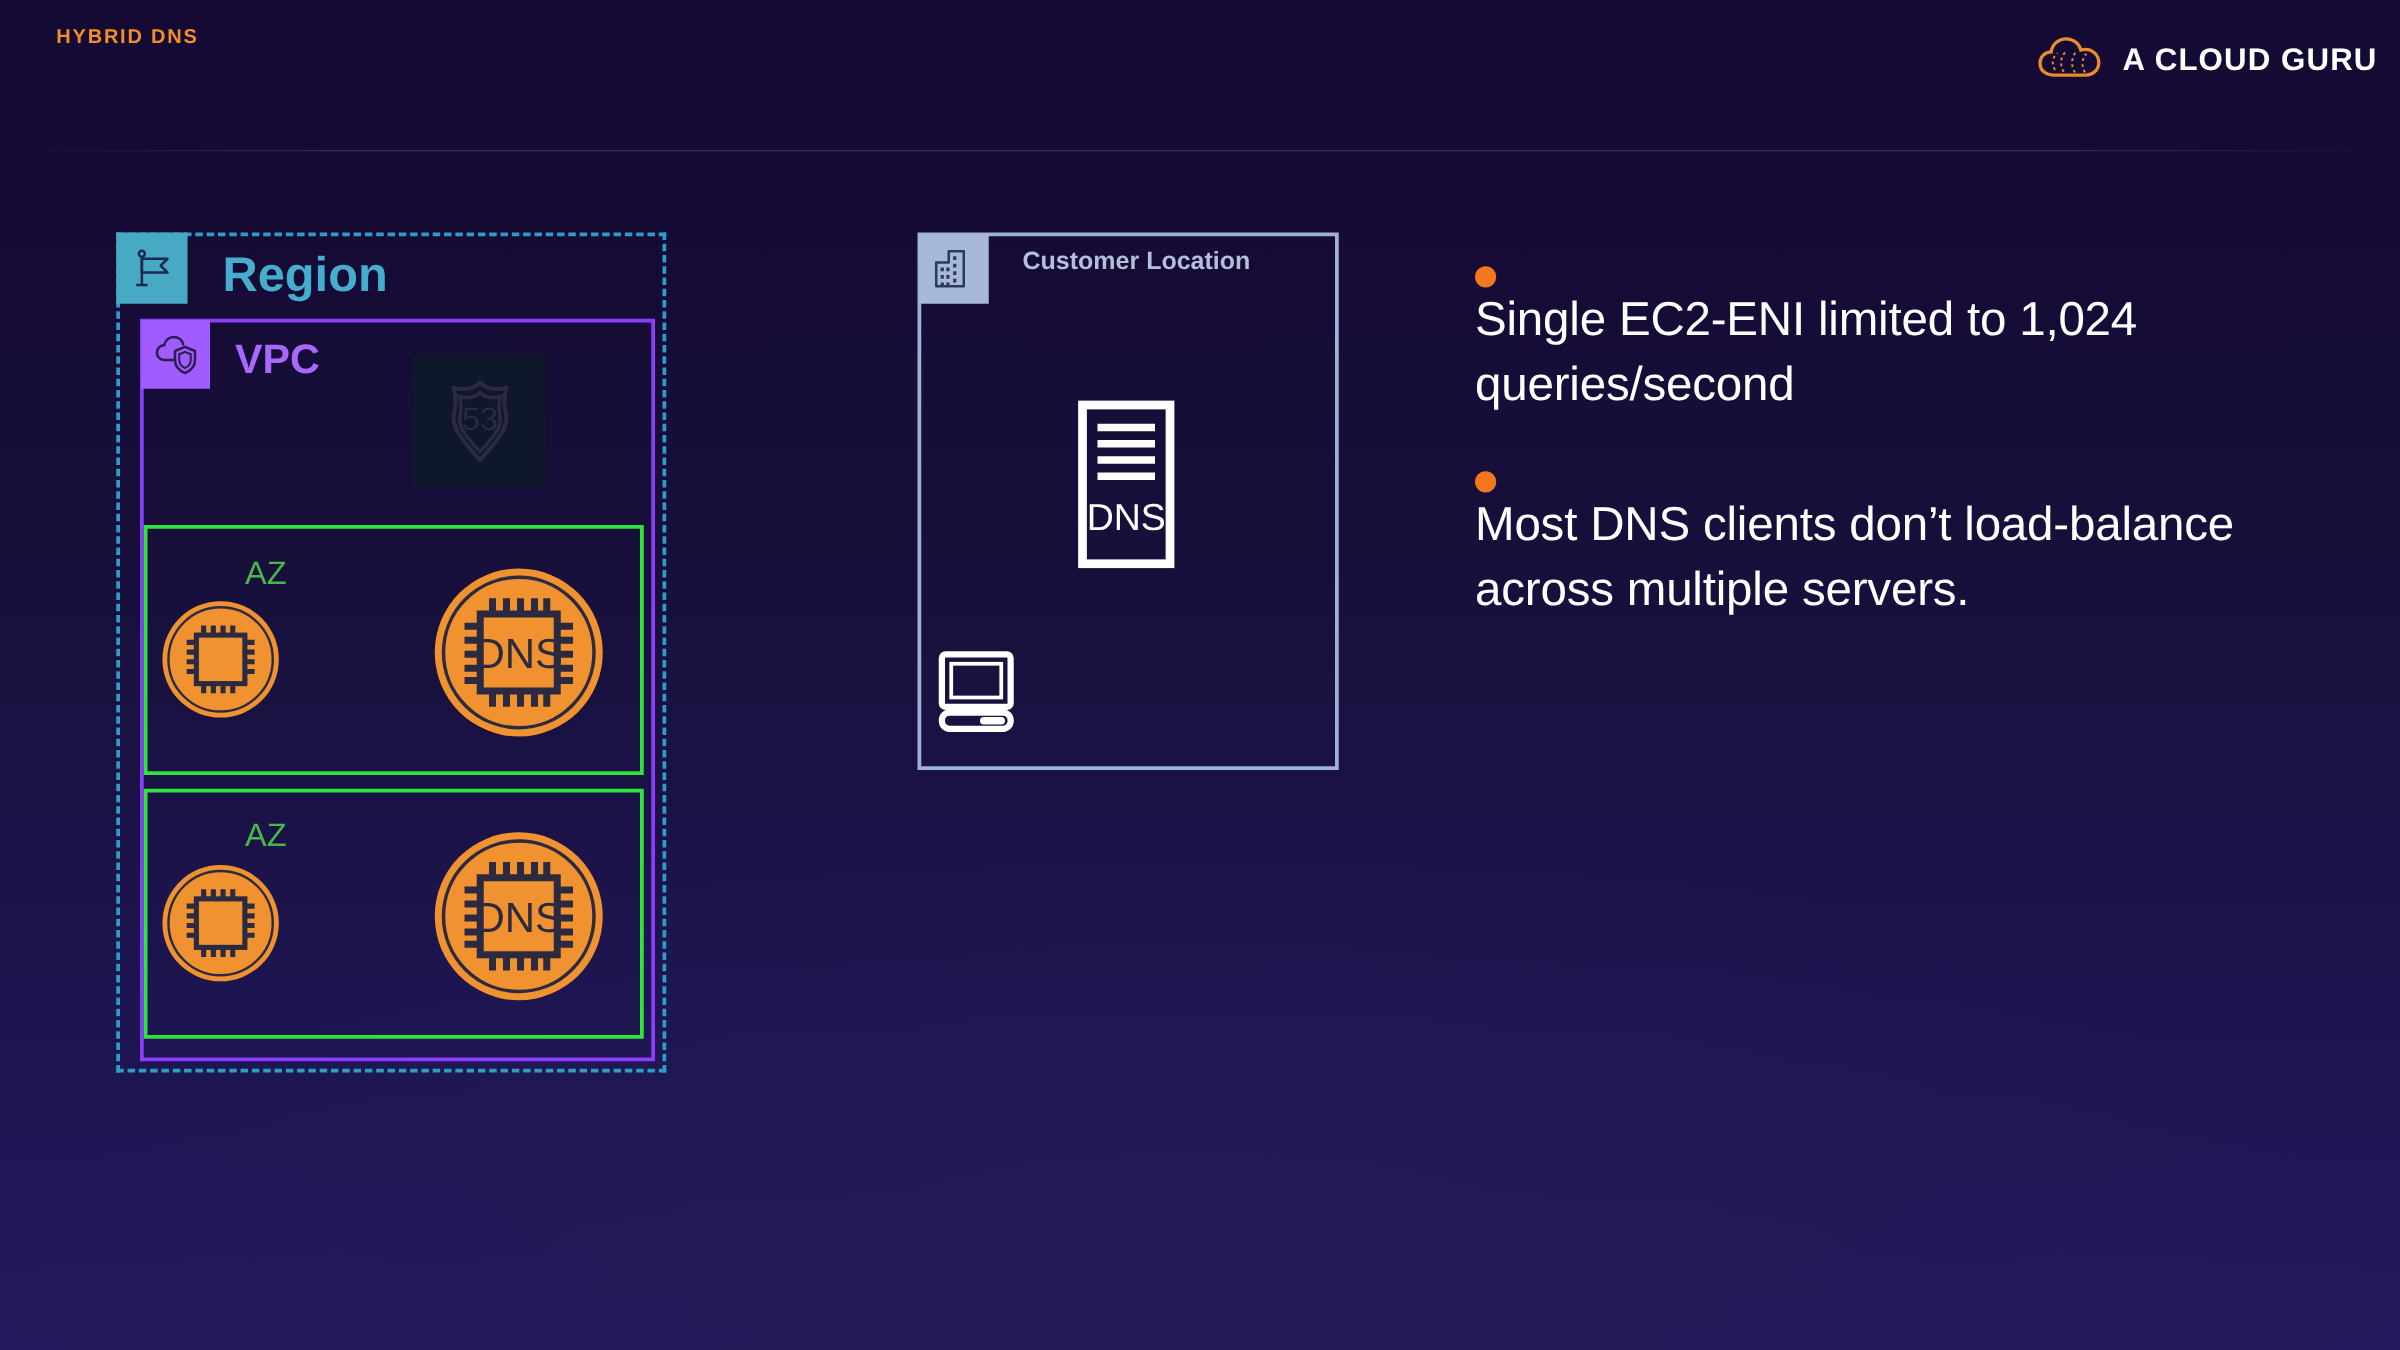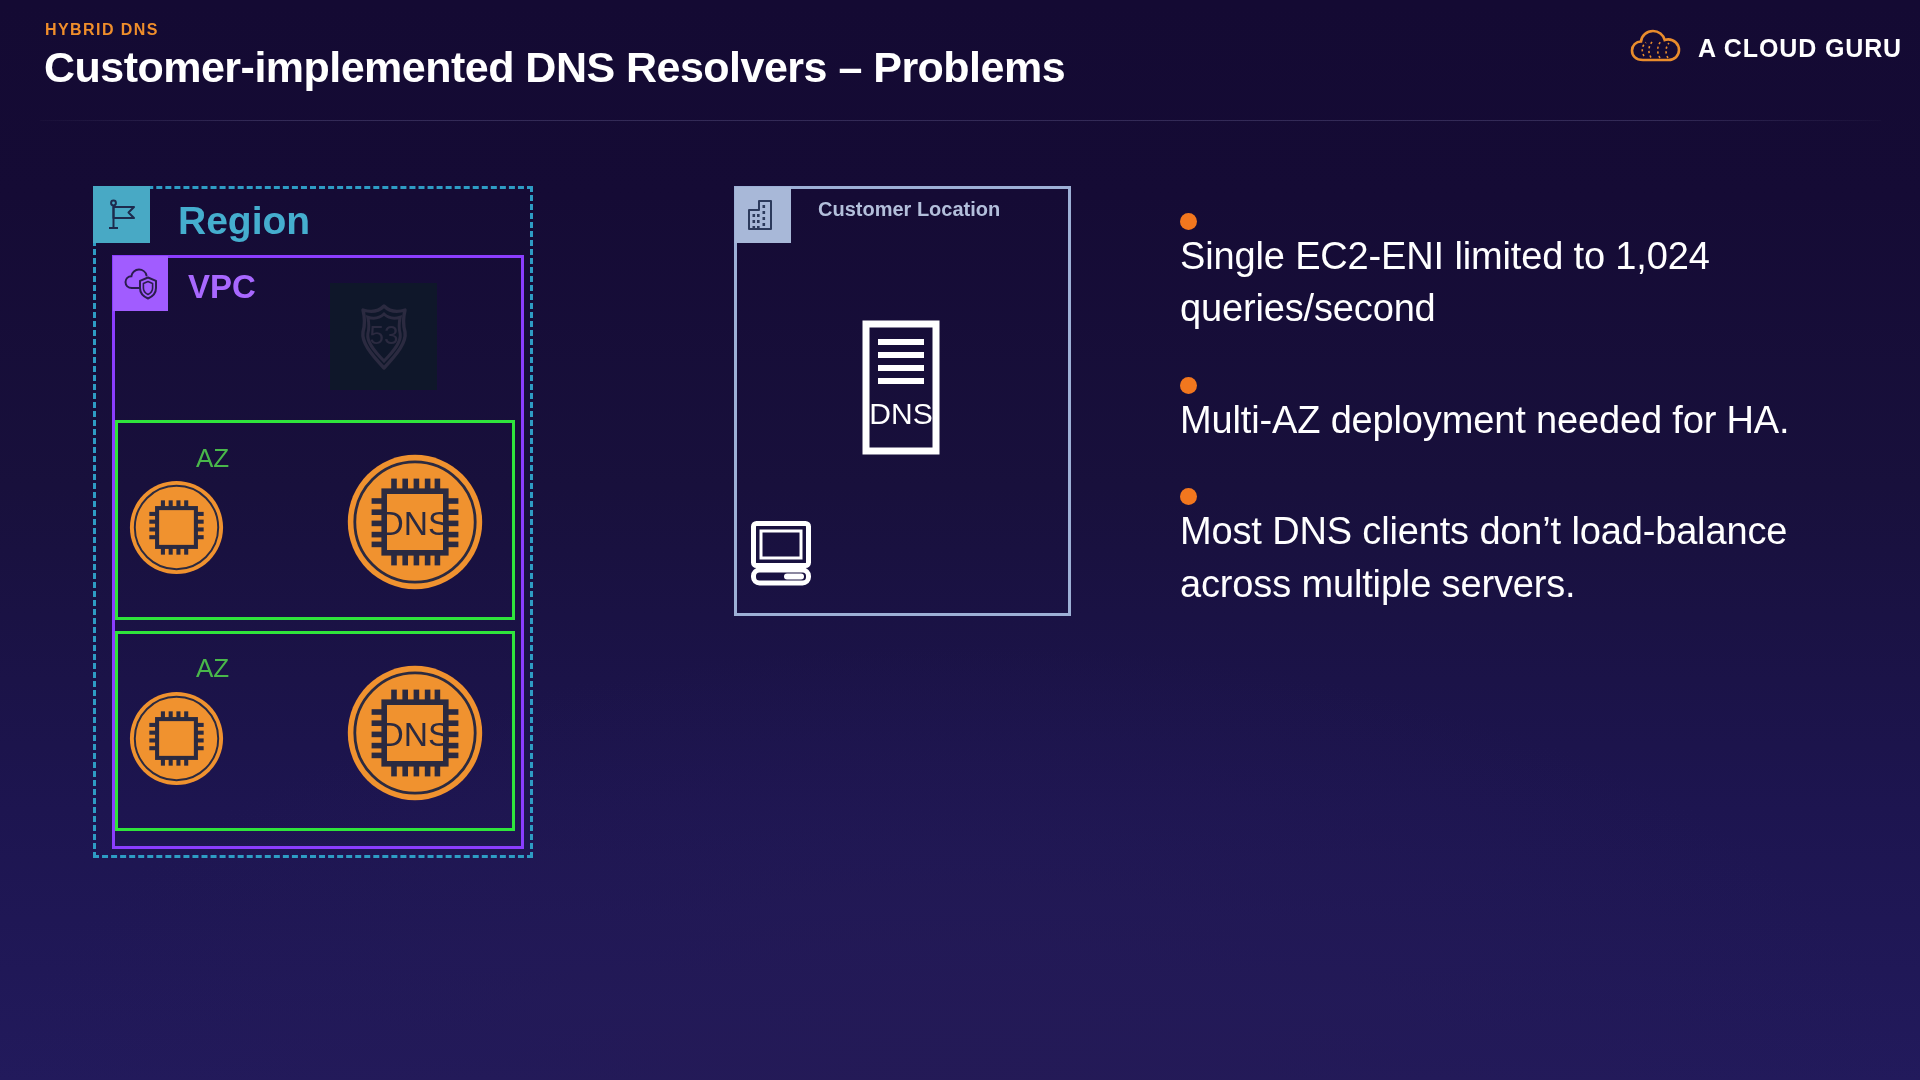--- a/index.html
+++ b/index.html
@@ -106,21 +106,20 @@
   }
   .bullet-text{
     font-size:38px;line-height:1.38;color:#ffffff;letter-spacing:-0.004em;
   }
 </style>
 </head>
 <body>
 
 <div id="header">
   <div id="eyebrow">HYBRID DNS</div>
-  <div id="slide-title">Customer-implemented DNS Resolvers – Problems</div>
   <div id="header-rule"></div>
 
   <div id="logo">
     <span>
       <svg width="52" height="36" viewBox="0 0 52 36">
         <path d="M13 32 C5.5 32 2 27.5 2 22.5 C2 17.5 6 13.5 11 13.5 C11.6 7.5 16.8 3 23 3 C28.6 3 33.4 6.8 34.7 12 C35.8 11.6 37 11.4 38.2 11.4 C44.2 11.4 49 16.2 49 22.1 C49 27.9 44.4 32 38.5 32 Z" fill="none" stroke="#e98c2c" stroke-width="2.6"></path>
         <path d="M14 28 C11 23 12 17.5 16 14.5" fill="none" stroke="#e98c2c" stroke-width="1.6" stroke-dasharray="2.2 2.6"></path>
         <path d="M21 29.5 C17.5 24 18.5 17 23 13" fill="none" stroke="#e98c2c" stroke-width="1.6" stroke-dasharray="2.2 2.6"></path>
         <path d="M30 30 C26.5 24.5 27 17 31.5 13" fill="none" stroke="#e98c2c" stroke-width="1.6" stroke-dasharray="2.2 2.6"></path>
         <path d="M38 30 C35 25 35.5 19 39 15" fill="none" stroke="#e98c2c" stroke-width="1.6" stroke-dasharray="2.2 2.6"></path>
@@ -322,19 +321,15 @@
   </svg>
 </div>
 
 <div id="bullets">
   <div class="bullet-row">
     <span class="bullet-dot"></span>
     <span class="bullet-text">Single EC2-ENI limited to 1,024 queries/second</span>
   </div>
   <div class="bullet-row">
     <span class="bullet-dot"></span>
-    <span class="bullet-text">Multi-AZ deployment needed for HA.</span>
-  </div>
-  <div class="bullet-row">
-    <span class="bullet-dot"></span>
     <span class="bullet-text">Most DNS clients don’t load-balance across multiple servers.</span>
   </div>
 </div>
 
 </body></html>

